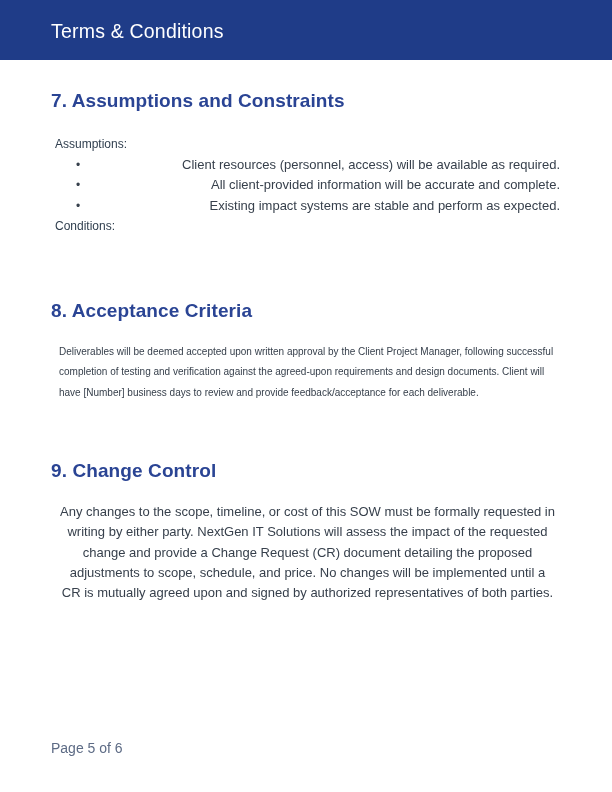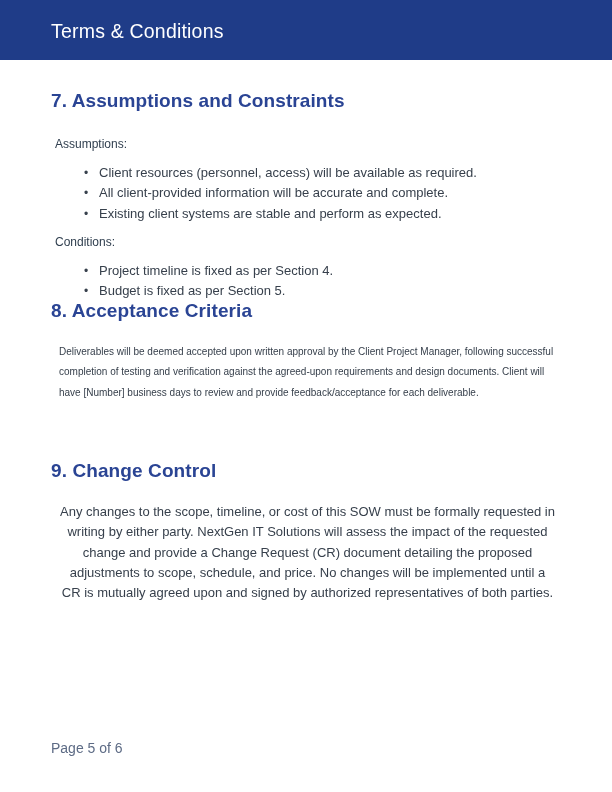--- a/index.html
+++ b/index.html
@@ -85,22 +85,23 @@
   }
   .sub-label {
     color: #2F3E4E;
     font-size: 12px;
     font-weight: normal;
     line-height: 20.5px;
     margin: 0;
   }
   ul.bullets {
     list-style: none;
-    margin: 8px;
+    margin: 0;
     padding: 0;
+    text-align: right;
   }
   ul.bullets li {
     position: relative;
     color: #37404C;
     font-size: 13px;
     line-height: 20.5px;
     padding-left: 36px;
   }
   ul.bullets li::before {
     content: "\2022";
@@ -187,28 +188,24 @@
   <div class="content">
 
     <div class="section" id="section-assumptions">
       <h2 class="section-heading">7. Assumptions and Constraints</h2>
 
       <div class="sublist-wrap">
         <p class="sub-label">Assumptions:</p>
         <ul class="bullets" id="assumptions-list">
             <li>Client resources (personnel, access) will be available as required.</li>
             <li>All client-provided information will be accurate and complete.</li>
-            <li>Existing client systems are stable and perform as expected.</li>
+            <li>Existing impact systems are stable and perform as expected.</li>
           </ul>
 
         <p class="sub-label">Conditions:</p>
-        <ul class="bullets" id="constraints-list">
-            <li>Project timeline is fixed as per Section 4.</li>
-            <li>Budget is fixed as per Section 5.</li>
-          </ul>
       </div>
     </div>
 
     <div class="section" id="section-acceptance">
       <h2 class="section-heading">8. Acceptance Criteria</h2>
 
       <div class="clipped-body">
         <p>Deliverables will be deemed accepted upon written approval by the Client Project Manager, following successful completion of testing and verification against the agreed-upon requirements and design documents. Client will have [Number] business days to review and provide feedback/acceptance for each deliverable.</p>
       </div>
     </div>

